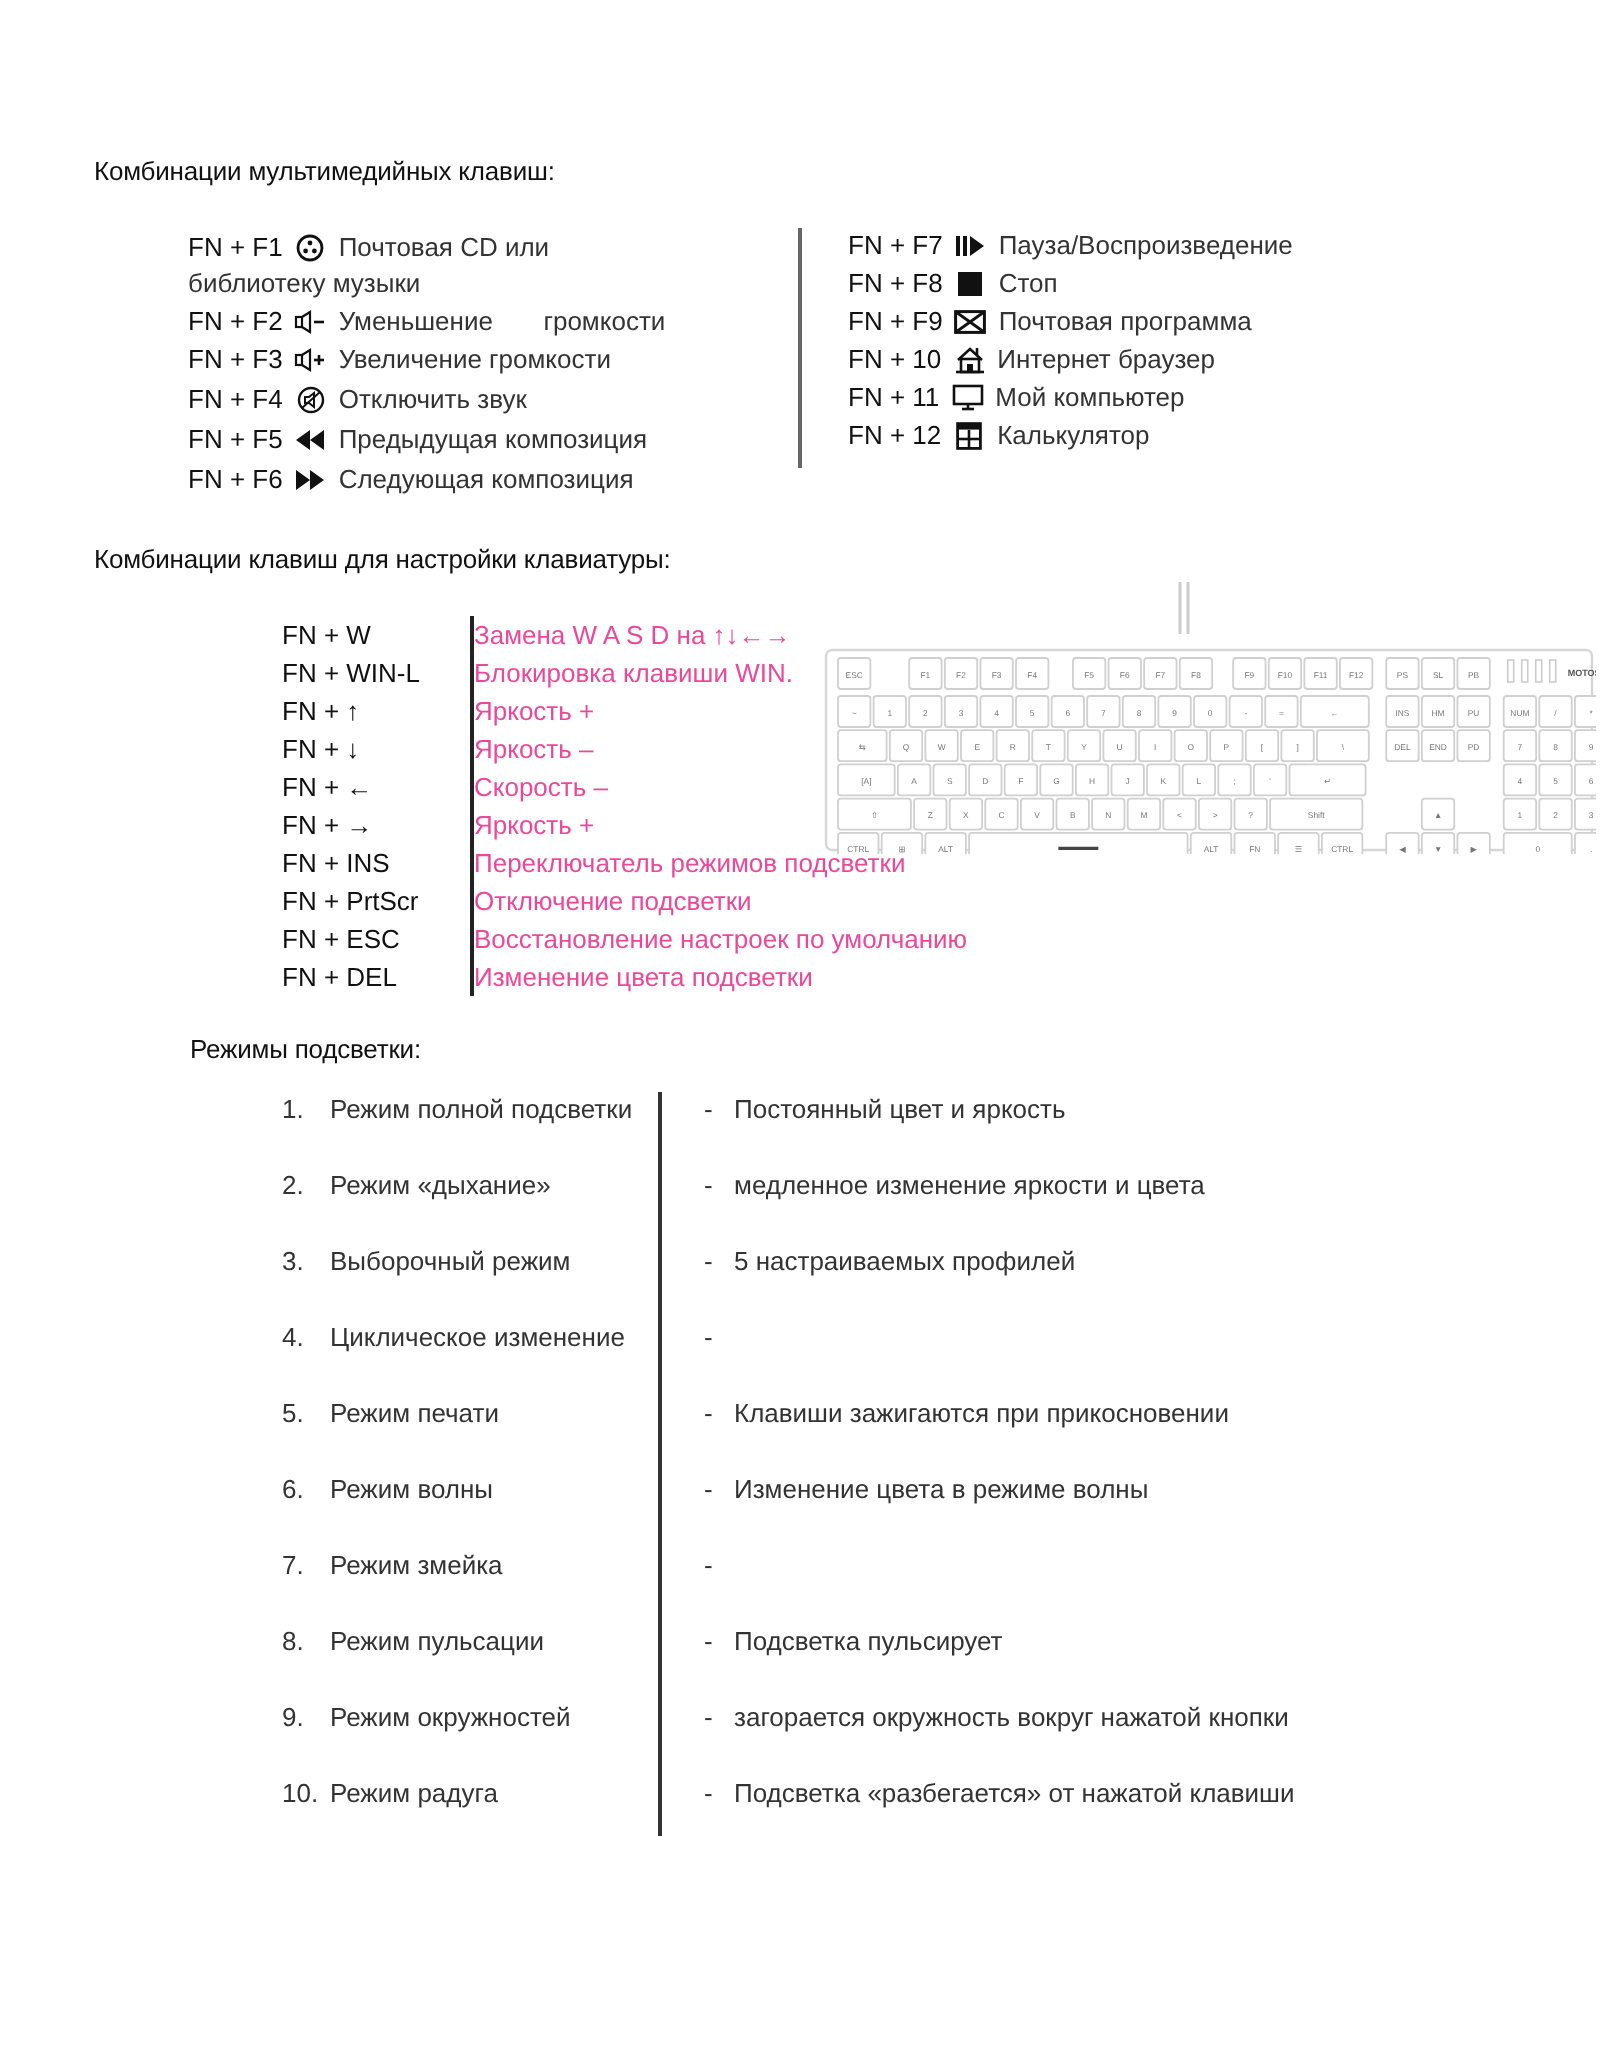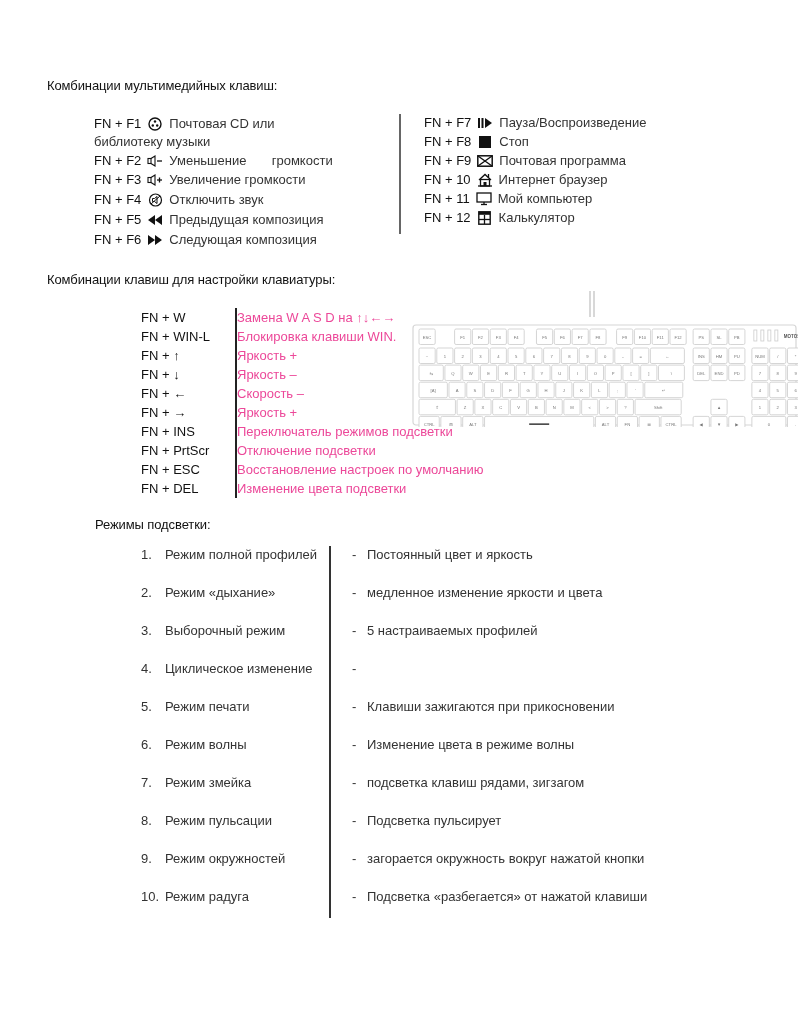--- a/index.html
+++ b/index.html
@@ -439,21 +439,21 @@
     </svg>
 </div>
 
 <div class="abs heading" style="left:95px; top:517px;">Режимы подсветки:</div>
 
 <div class="vline" style="left:329px; top:546px; height:372px; background:#333;"></div>
 
 <div id="modes-list">
     <div class="mode-row" style="top: 545px; left: 0px; width: 800px;">
       <span class="mode-num">1.</span>
-      <span class="mode-name">Режим полной профилей</span>
+      <span class="mode-name">Режим полной подсветки</span>
       <span class="mode-dash">-</span>
       <span class="mode-desc">Постоянный цвет и яркость</span>
     </div>
     <div class="mode-row" style="top: 583px; left: 0px; width: 800px;">
       <span class="mode-num">2.</span>
       <span class="mode-name">Режим «дыхание»</span>
       <span class="mode-dash">-</span>
       <span class="mode-desc">медленное изменение яркости и цвета</span>
     </div>
     <div class="mode-row" style="top: 621px; left: 0px; width: 800px;">
@@ -476,21 +476,20 @@
     <div class="mode-row" style="top: 735px; left: 0px; width: 800px;">
       <span class="mode-num">6.</span>
       <span class="mode-name">Режим волны</span>
       <span class="mode-dash">-</span>
       <span class="mode-desc">Изменение цвета в режиме волны</span>
     </div>
     <div class="mode-row" style="top: 773px; left: 0px; width: 800px;">
       <span class="mode-num">7.</span>
       <span class="mode-name">Режим змейка</span>
       <span class="mode-dash">-</span>
-      <span class="mode-desc">подсветка клавиш рядами, зигзагом</span>
     </div>
     <div class="mode-row" style="top: 811px; left: 0px; width: 800px;">
       <span class="mode-num">8.</span>
       <span class="mode-name">Режим пульсации</span>
       <span class="mode-dash">-</span>
       <span class="mode-desc">Подсветка пульсирует</span>
     </div>
     <div class="mode-row" style="top: 849px; left: 0px; width: 800px;">
       <span class="mode-num">9.</span>
       <span class="mode-name">Режим окружностей</span>

